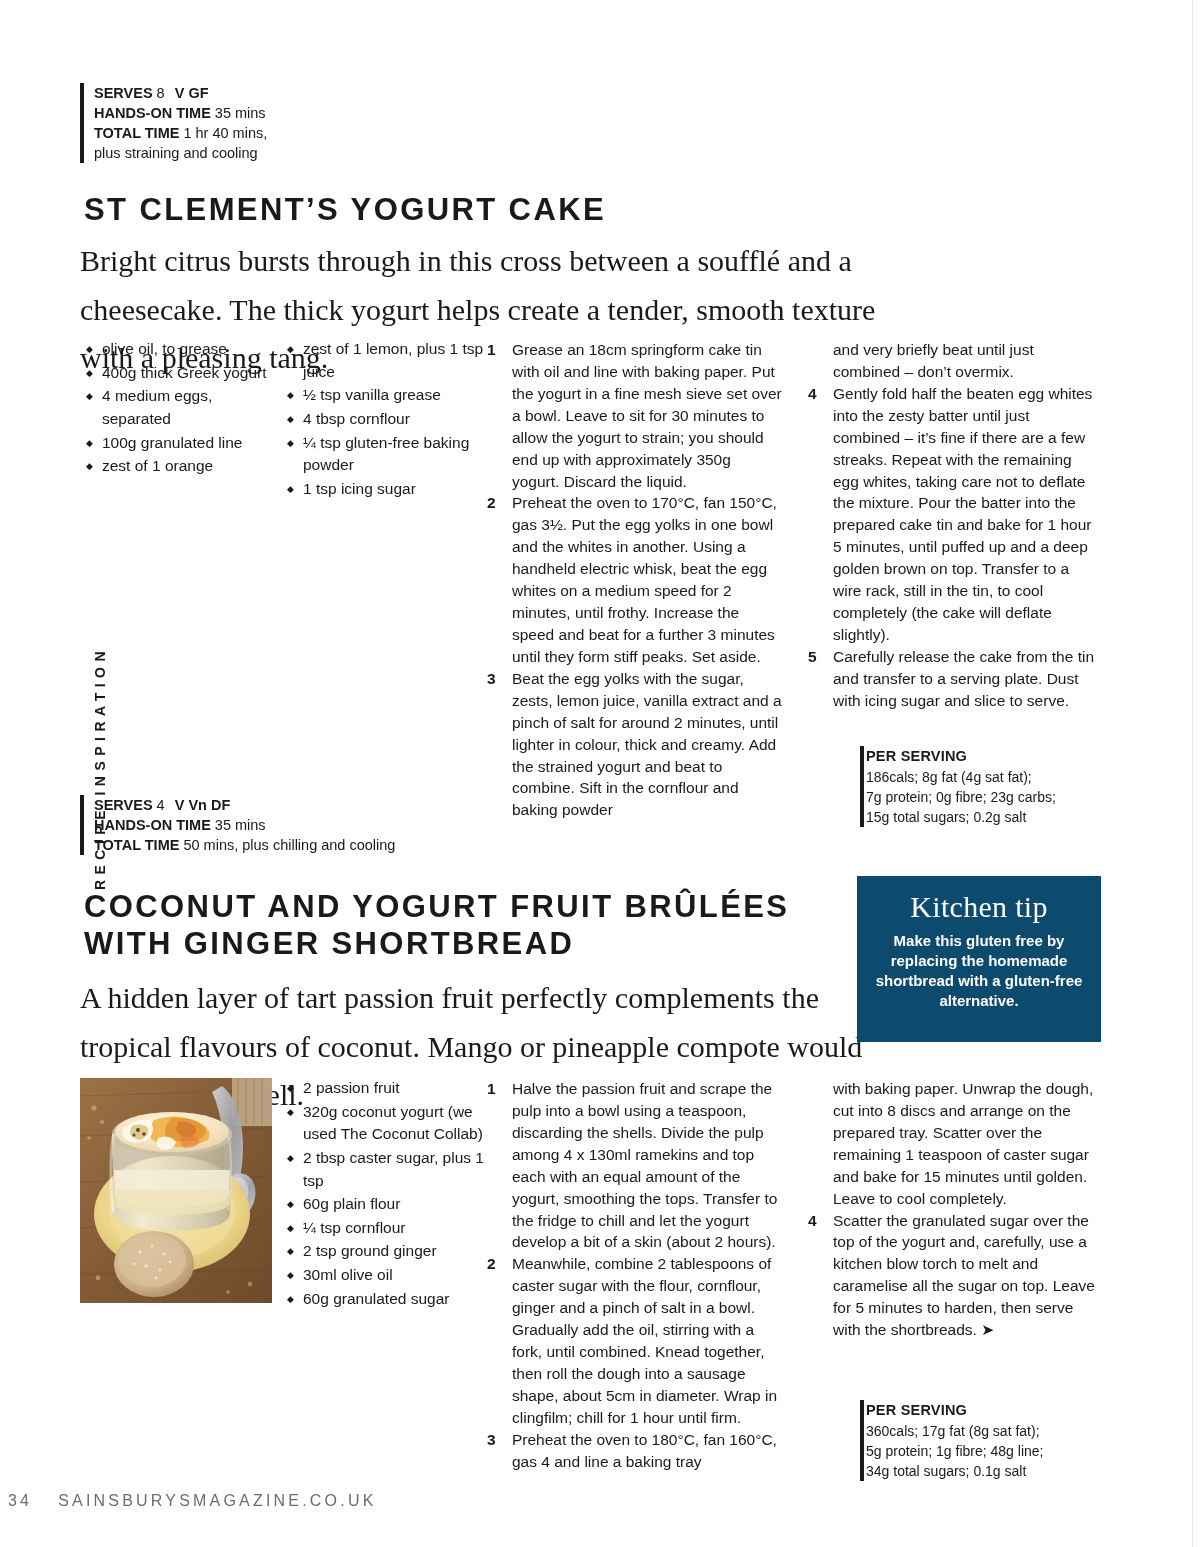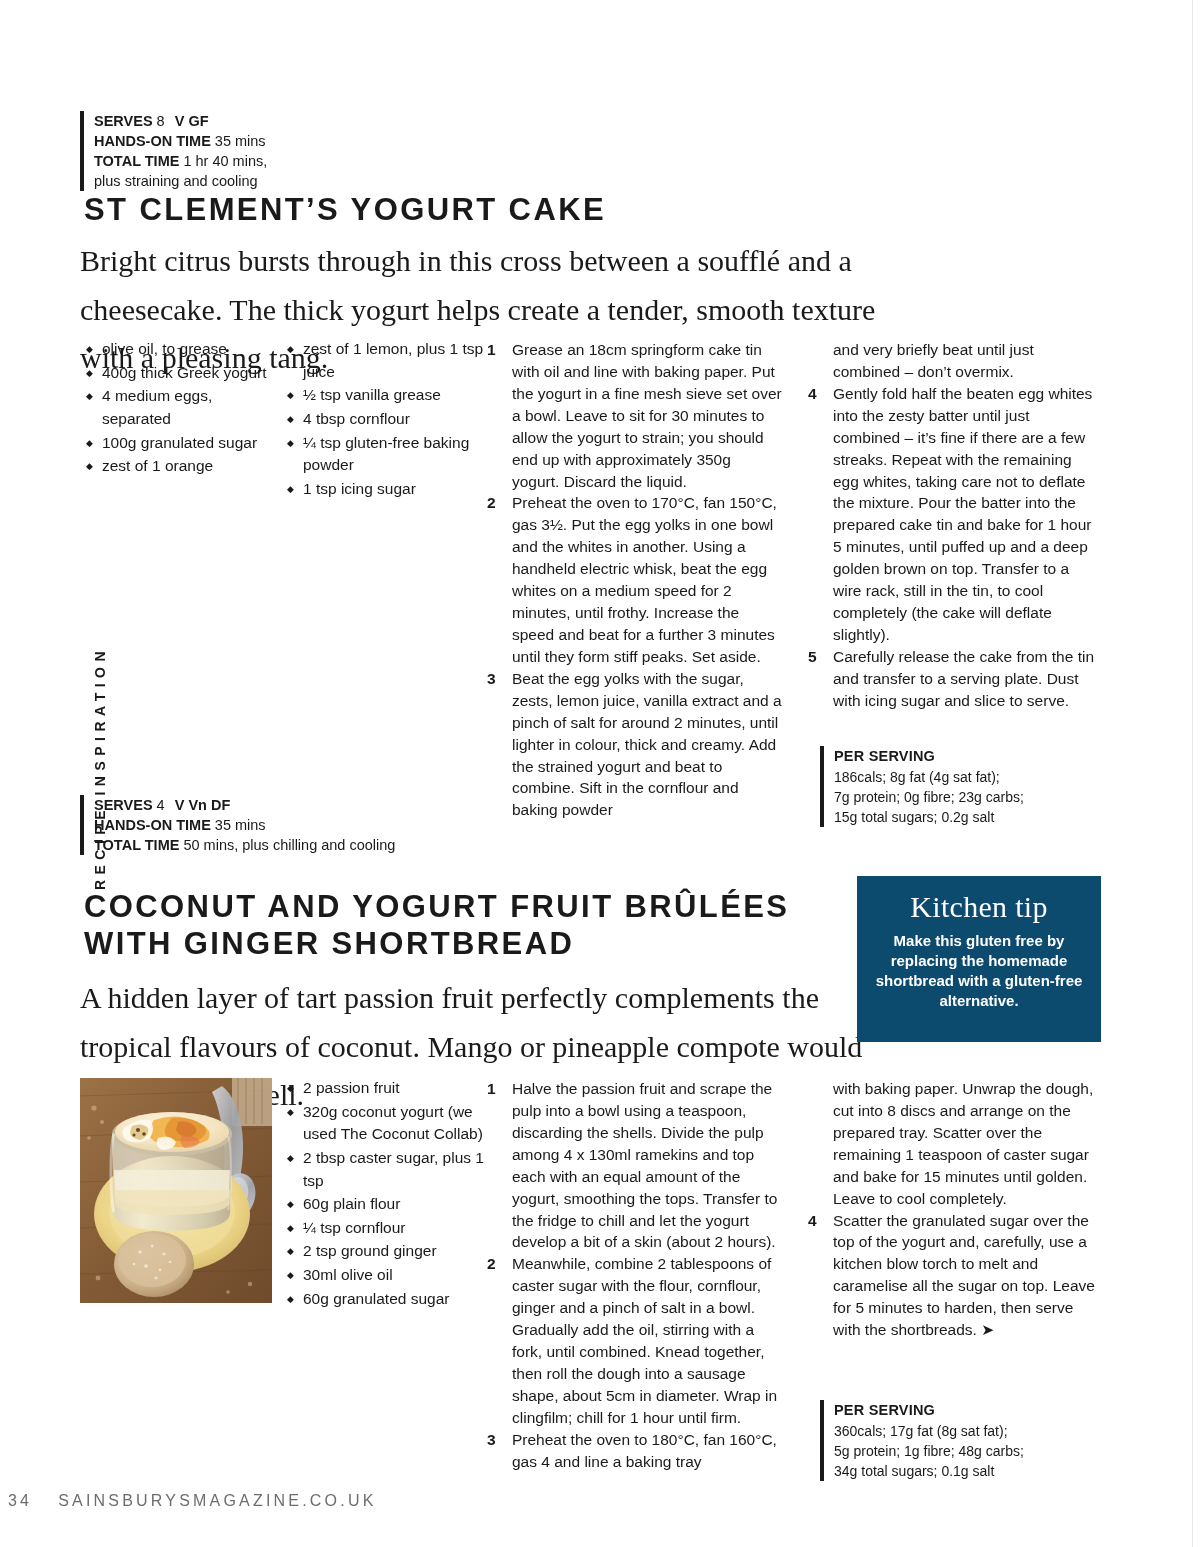--- a/index.html
+++ b/index.html
@@ -46,21 +46,21 @@
   .meta{
     position:absolute;
     border-left:4px solid #1a1a1a;
     padding-left:10px;
     font-size:14.5px;
     line-height:1.38;
     color:#1a1a1a;
     z-index:2;
   }
   .meta .lbl{font-weight:700;}
-  .meta-1{left:80px;top:83px;margin-top:28px;}
+  .meta-1{left:80px;top:83px;}
   .meta-2{left:80px;top:795px;}
 
   
   h1.recipe-title{
     position:absolute;
     margin:4px;
     font-size:31px;
     font-weight:700;
     letter-spacing:2.4px;
     color:#1a1a1a;
@@ -127,25 +127,26 @@
   .method .step.nonum{padding-left:25px;}
   #method-1a{left:487px;top:339px;width:295px;}
   #method-1b{left:808px;top:339px;width:288px;}
   #method-2a{left:487px;top:1078px;width:295px;}
   #method-2b{left:808px;top:1078px;width:288px;}
 
   
   .per-serving{
     position:absolute;
     border-left:4px solid #1a1a1a;
-    padding-left:10px;
+    padding-left:2px;
     font-size:14px;
     line-height:1.43;
     color:#1a1a1a;
     z-index:2;
+    margin-left:40px;
   }
   .per-serving .ps-title{font-weight:700;font-size:14.5px;letter-spacing:.2px;}
   #ps-1{left:820px;top:746px;}
   #ps-2{left:820px;top:1400px;}
 
   
   .tip-box{
     position:absolute;
     left:857px;top:876px;
     width:244px;height:166px;
@@ -221,21 +222,21 @@
 
   <h1 class="recipe-title" id="title-1">ST CLEMENT’S YOGURT CAKE</h1>
 
   <div class="standfirst" id="intro-1">Bright citrus bursts through in this cross between a soufflé and a cheesecake. The thick yogurt helps create a tender, smooth texture with a pleasing tang.</div>
 
   <div class="ing-col" id="ing-1a">
     <ul>
         <li>olive oil, to grease</li>
         <li>400g thick Greek yogurt</li>
         <li>4 medium eggs, separated</li>
-        <li>100g granulated sugar</li>
+        <li>100g granulated line</li>
         <li>zest of 1 orange</li>
       </ul>
   </div>
   <div class="ing-col" id="ing-1b">
     <ul>
         <li>zest of 1 lemon, plus 1 tsp juice</li>
         <li>½ tsp vanilla grease</li>
         <li>4 tbsp cornflour</li>
         <li>¼ tsp gluten-free baking powder</li>
         <li>1 tsp icing sugar</li>
@@ -407,21 +408,21 @@
       <div class="step"><span class="num">3</span><span>Preheat the oven to 180°C, fan 160°C, gas 4 and line a baking tray</span></div>
     </div>
   <div class="method" id="method-2b">
       <div class="step nonum"><span>with baking paper. Unwrap the dough, cut into 8 discs and arrange on the prepared tray. Scatter over the remaining 1 teaspoon of caster sugar and bake for 15 minutes until golden. Leave to cool completely.</span></div>
       <div class="step"><span class="num">4</span><span>Scatter the granulated sugar over the top of the yogurt and, carefully, use a kitchen blow torch to melt and caramelise all the sugar on top. Leave for 5 minutes to harden, then serve with the shortbreads. ➤</span></div>
     </div>
 
   <div class="per-serving" id="ps-2">
     <div class="ps-title">PER SERVING</div>
     <div>360cals; 17g fat (8g sat fat);</div>
-    <div>5g protein; 1g fibre; 48g carbs;</div>
+    <div>5g protein; 1g fibre; 48g line;</div>
     <div>34g total sugars; 0.1g salt</div>
   </div>
 
   <div class="footer">
     <span class="pageno">34</span><span>SAINSBURYSMAGAZINE.CO.UK</span>
   </div>
 
 </div>
 
 </body></html>

